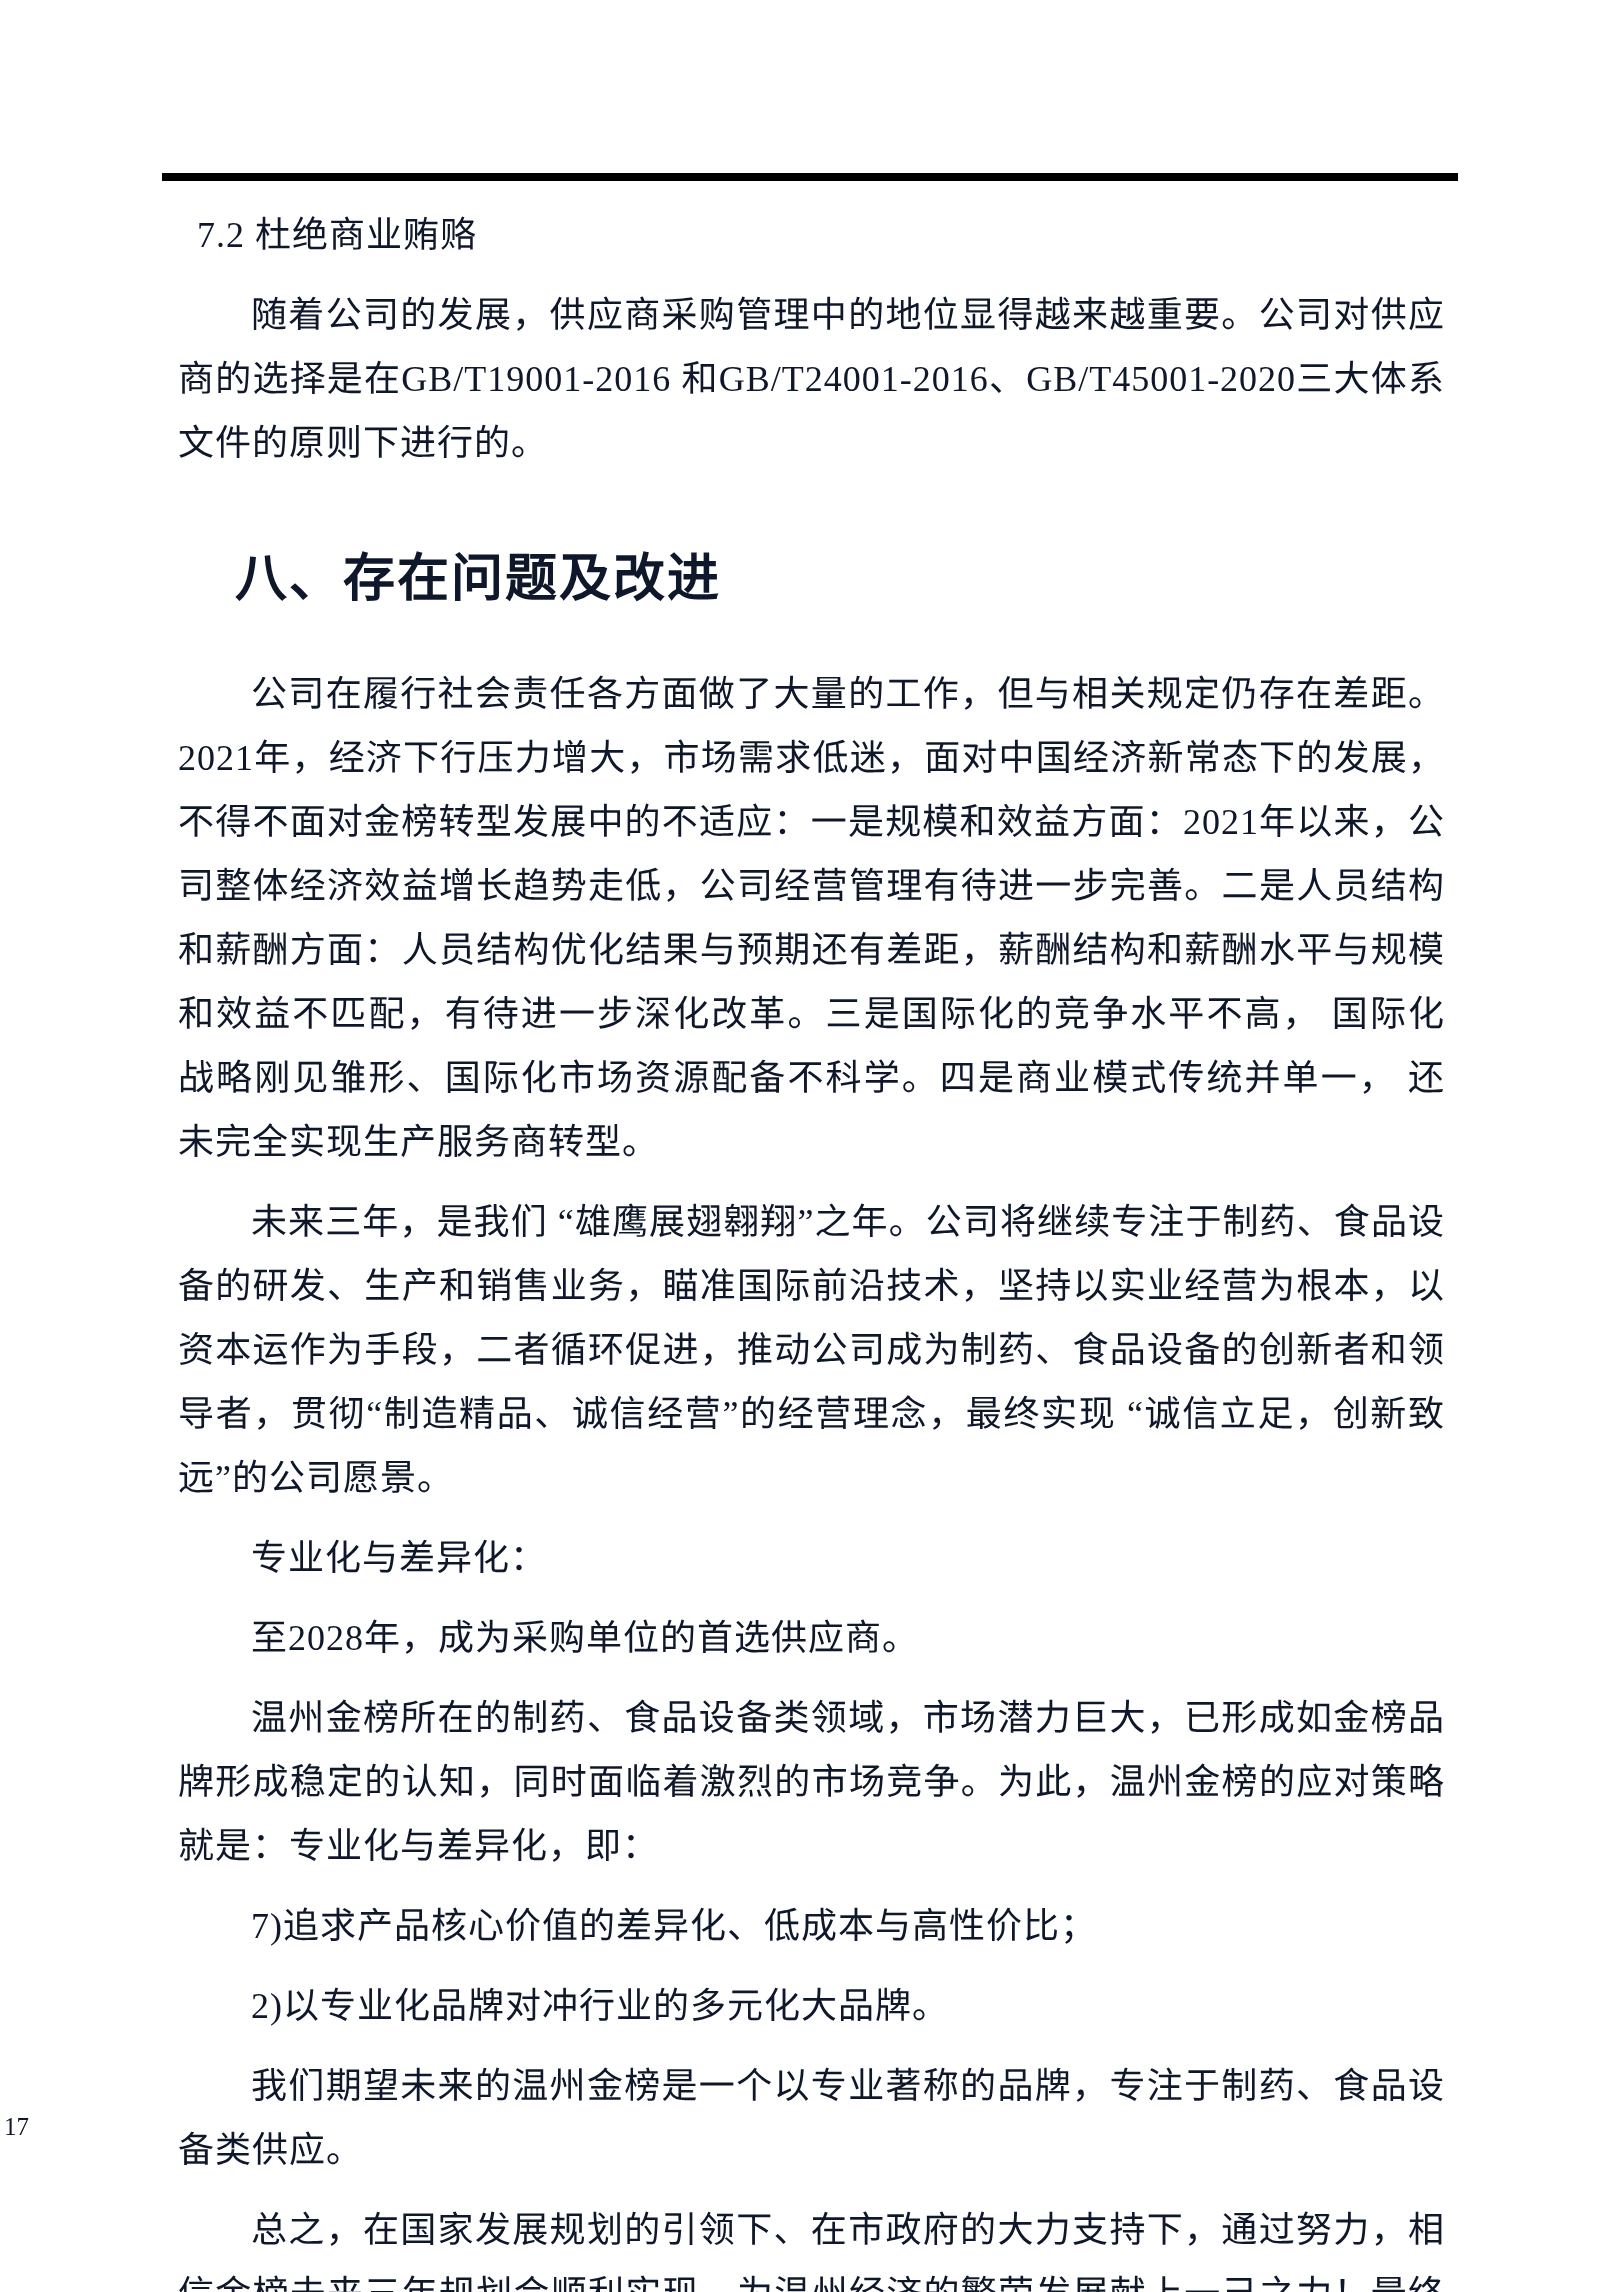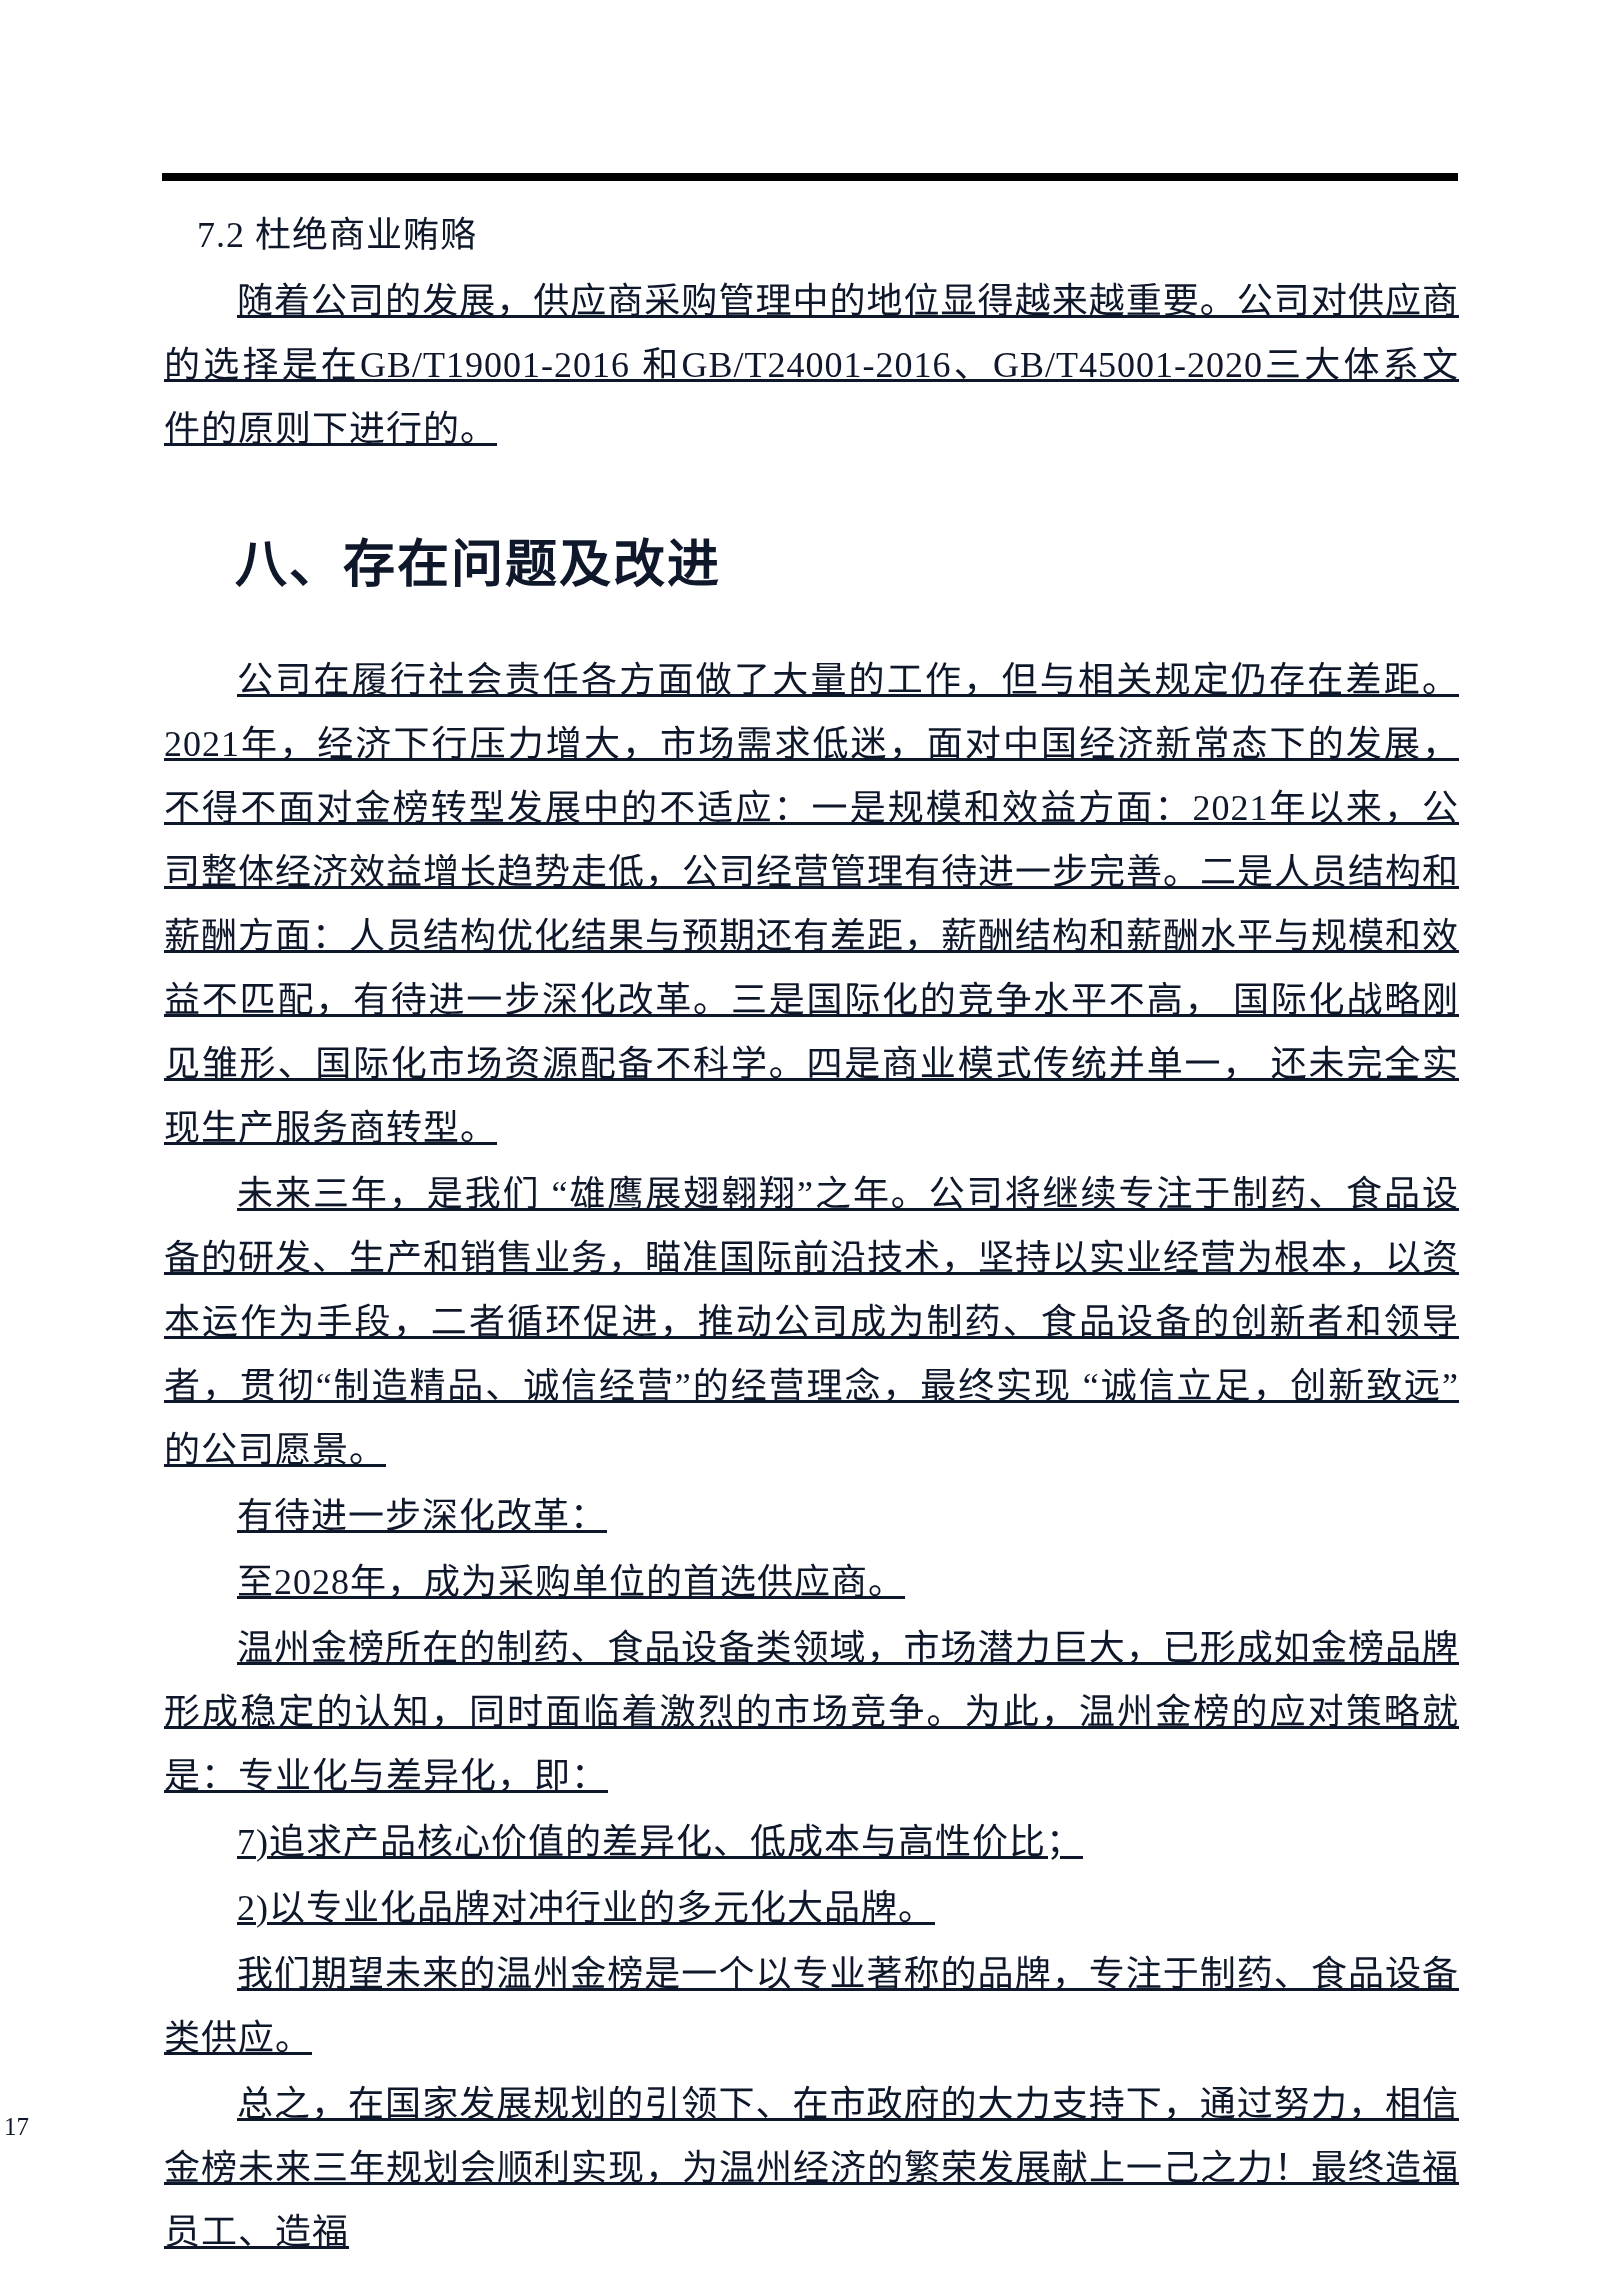--- a/index.html
+++ b/index.html
@@ -32,27 +32,26 @@
   }
   .subheading {
     margin: 21.6px 0 0 0;
     font-size: 36px;
     font-weight: normal;
     line-height: 64px;
     text-indent: 35px;
     letter-spacing: 1px;
   }
   .body-para {
-    margin: 2px;
+    margin: 16px;
     font-size: 36px;
     line-height: 64px;
     text-align: justify;
     text-indent: 73px;
     letter-spacing: 1px;
-    text-decoration: underline;
   }
   .section-heading {
     margin: 74px 0 54px 0;
     font-family: "Liberation Sans", "DejaVu Sans", sans-serif;
     font-weight: bold;
     font-size: 52px;
     line-height: 59px;
     text-indent: 73px;
     letter-spacing: 2px;
   }
@@ -81,21 +80,21 @@
     <h3 class="subheading">7.2 杜绝商业贿赂</h3>
 
     <p class="body-para">随着公司的发展，供应商采购管理中的地位显得越来越重要。公司对供应商的选择是在GB/T19001-2016 和GB/T24001-2016、GB/T45001-2020三大体系文件的原则下进行的。</p>
 
     <h2 class="section-heading">八、存在问题及改进</h2>
 
     <p class="body-para">公司在履行社会责任各方面做了大量的工作，但与相关规定仍存在差距。2021年，经济下行压力增大，市场需求低迷，面对中国经济新常态下的发展，不得不面对金榜转型发展中的不适应：一是规模和效益方面：2021年以来，公司整体经济效益增长趋势走低，公司经营管理有待进一步完善。二是人员结构和薪酬方面：人员结构优化结果与预期还有差距，薪酬结构和薪酬水平与规模和效益不匹配，有待进一步深化改革。三是国际化的竞争水平不高， 国际化战略刚见雏形、国际化市场资源配备不科学。四是商业模式传统并单一， 还未完全实现生产服务商转型。</p>
 
     <p class="body-para">未来三年，是我们 “雄鹰展翅翱翔”之年。公司将继续专注于制药、食品设备的研发、生产和销售业务，瞄准国际前沿技术，坚持以实业经营为根本，以资本运作为手段，二者循环促进，推动公司成为制药、食品设备的创新者和领导者，贯彻“制造精品、诚信经营”的经营理念，最终实现 “诚信立足，创新致远”的公司愿景。</p>
 
-    <p class="body-para single-line">有待进一步深化改革：</p>
+    <p class="body-para single-line">专业化与差异化：</p>
 
     <p class="body-para single-line">至2028年，成为采购单位的首选供应商。</p>
 
     <p class="body-para">温州金榜所在的制药、食品设备类领域，市场潜力巨大，已形成如金榜品牌形成稳定的认知，同时面临着激烈的市场竞争。为此，温州金榜的应对策略就是：专业化与差异化，即：</p>
 
     <p class="body-para single-line">7)追求产品核心价值的差异化、低成本与高性价比；</p>
 
     <p class="body-para single-line">2)以专业化品牌对冲行业的多元化大品牌。</p>
 
     <p class="body-para">我们期望未来的温州金榜是一个以专业著称的品牌，专注于制药、食品设备类供应。</p>

